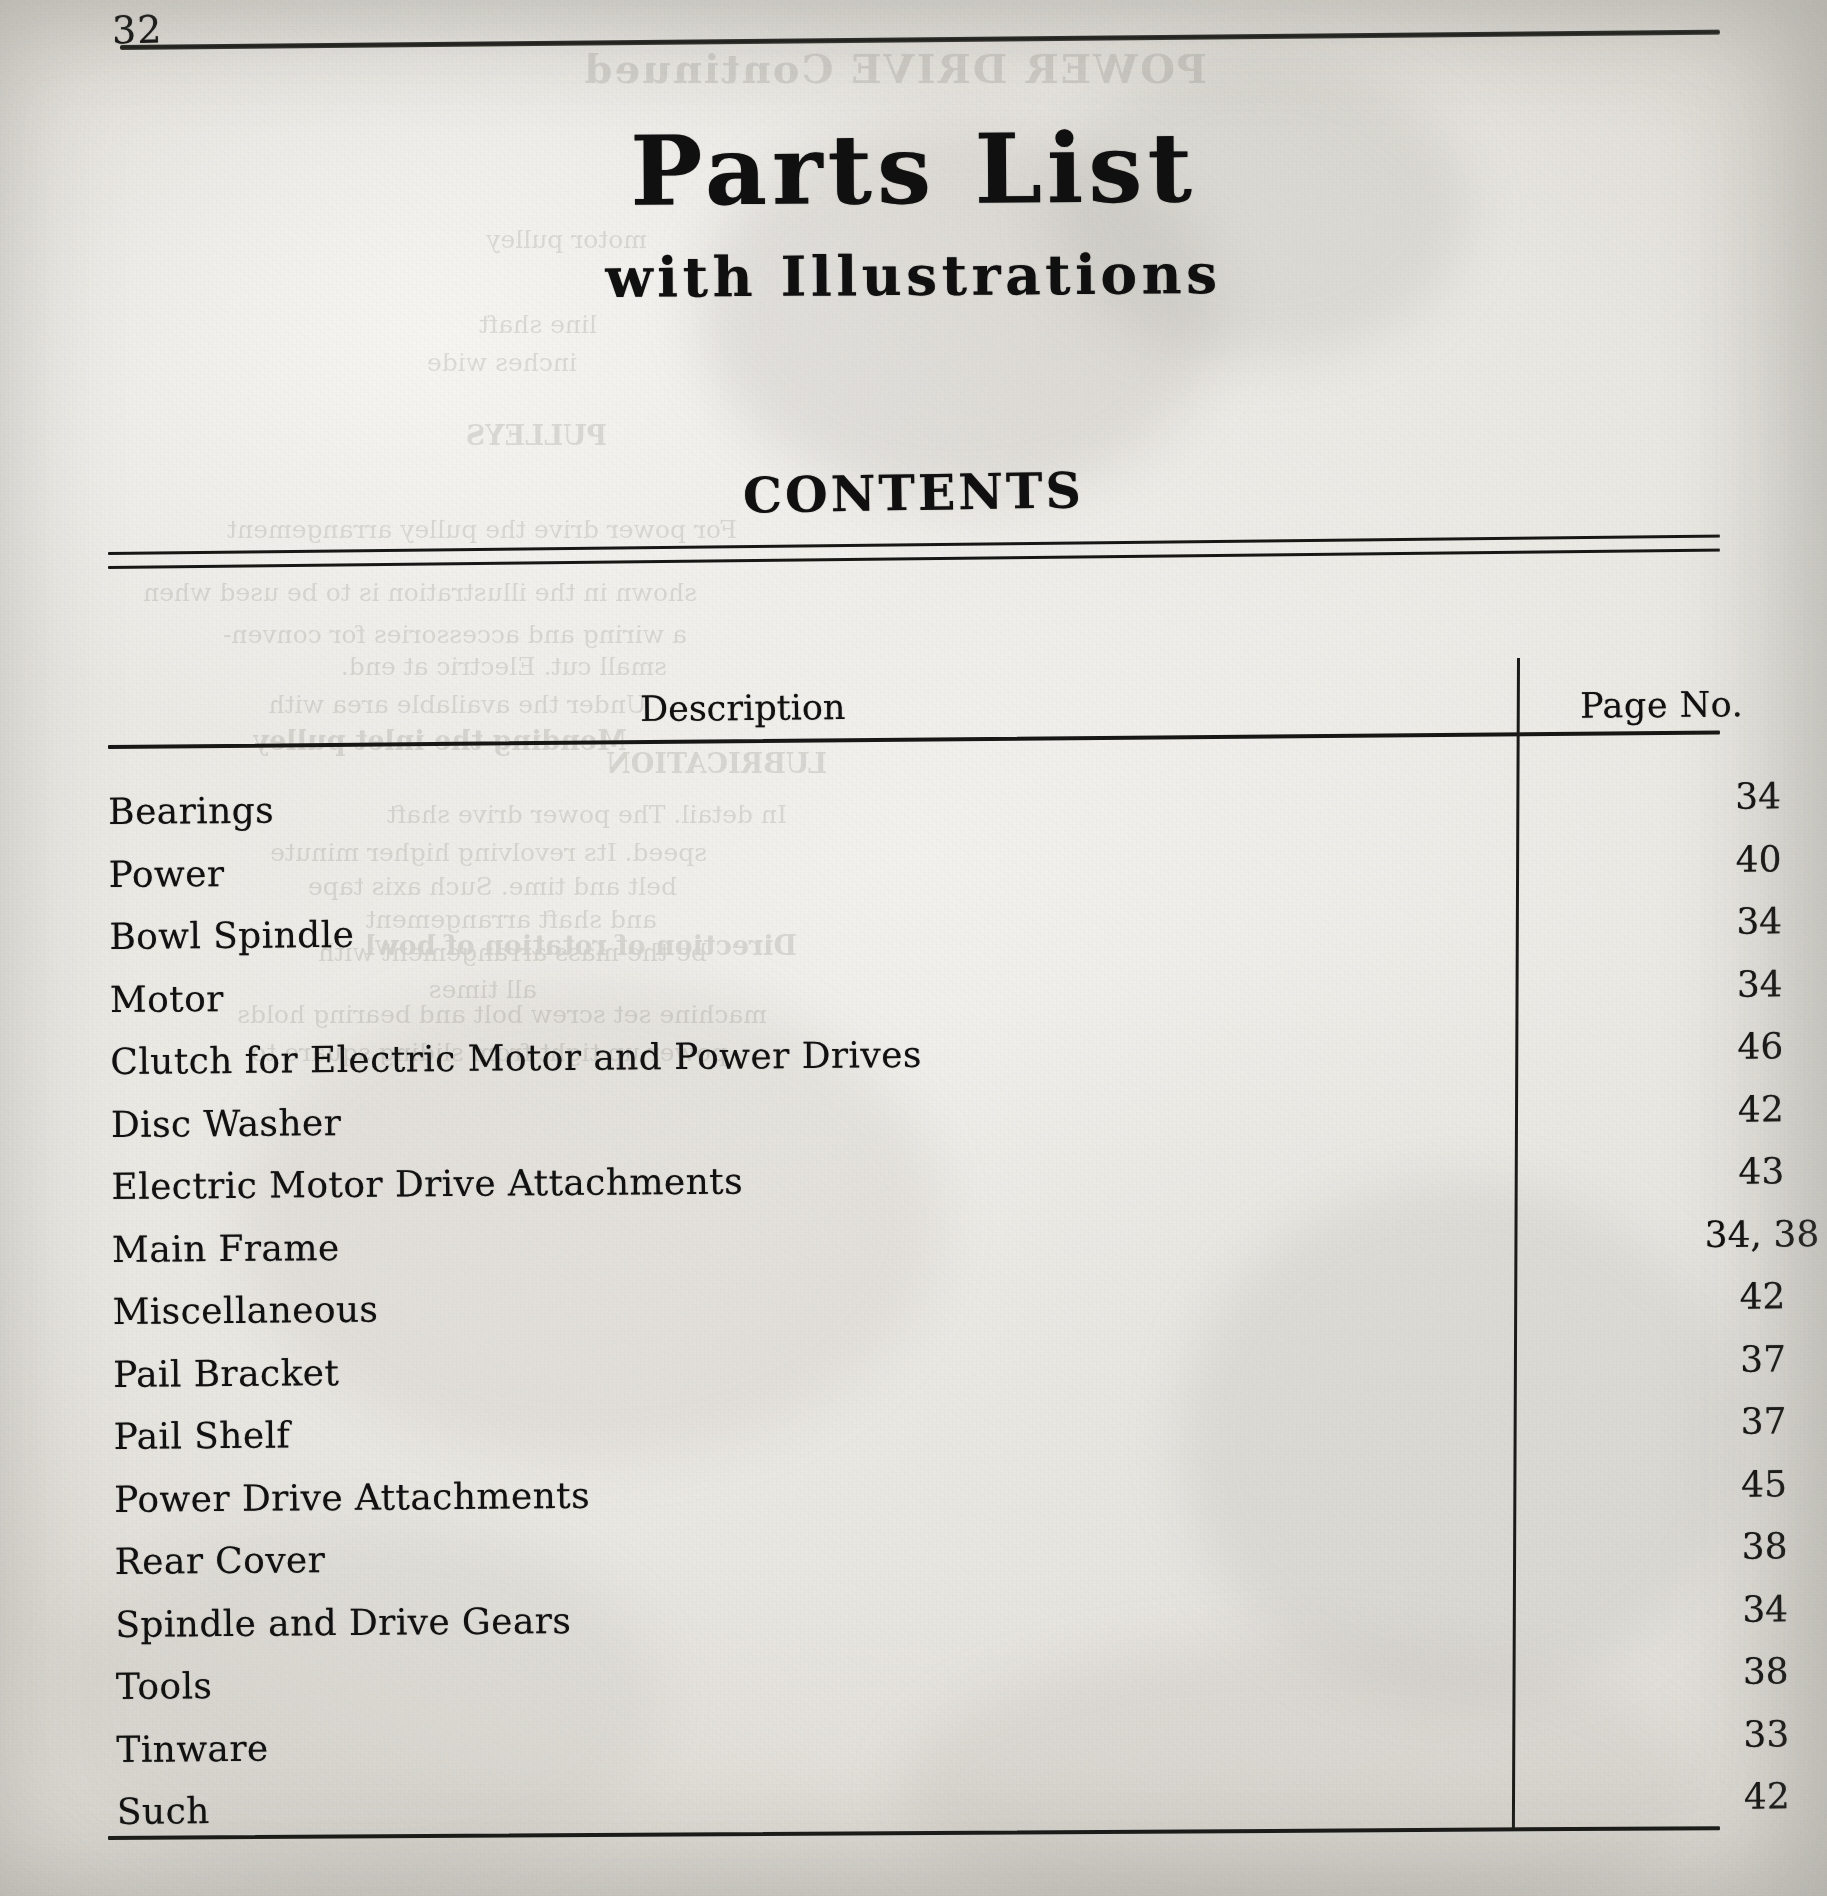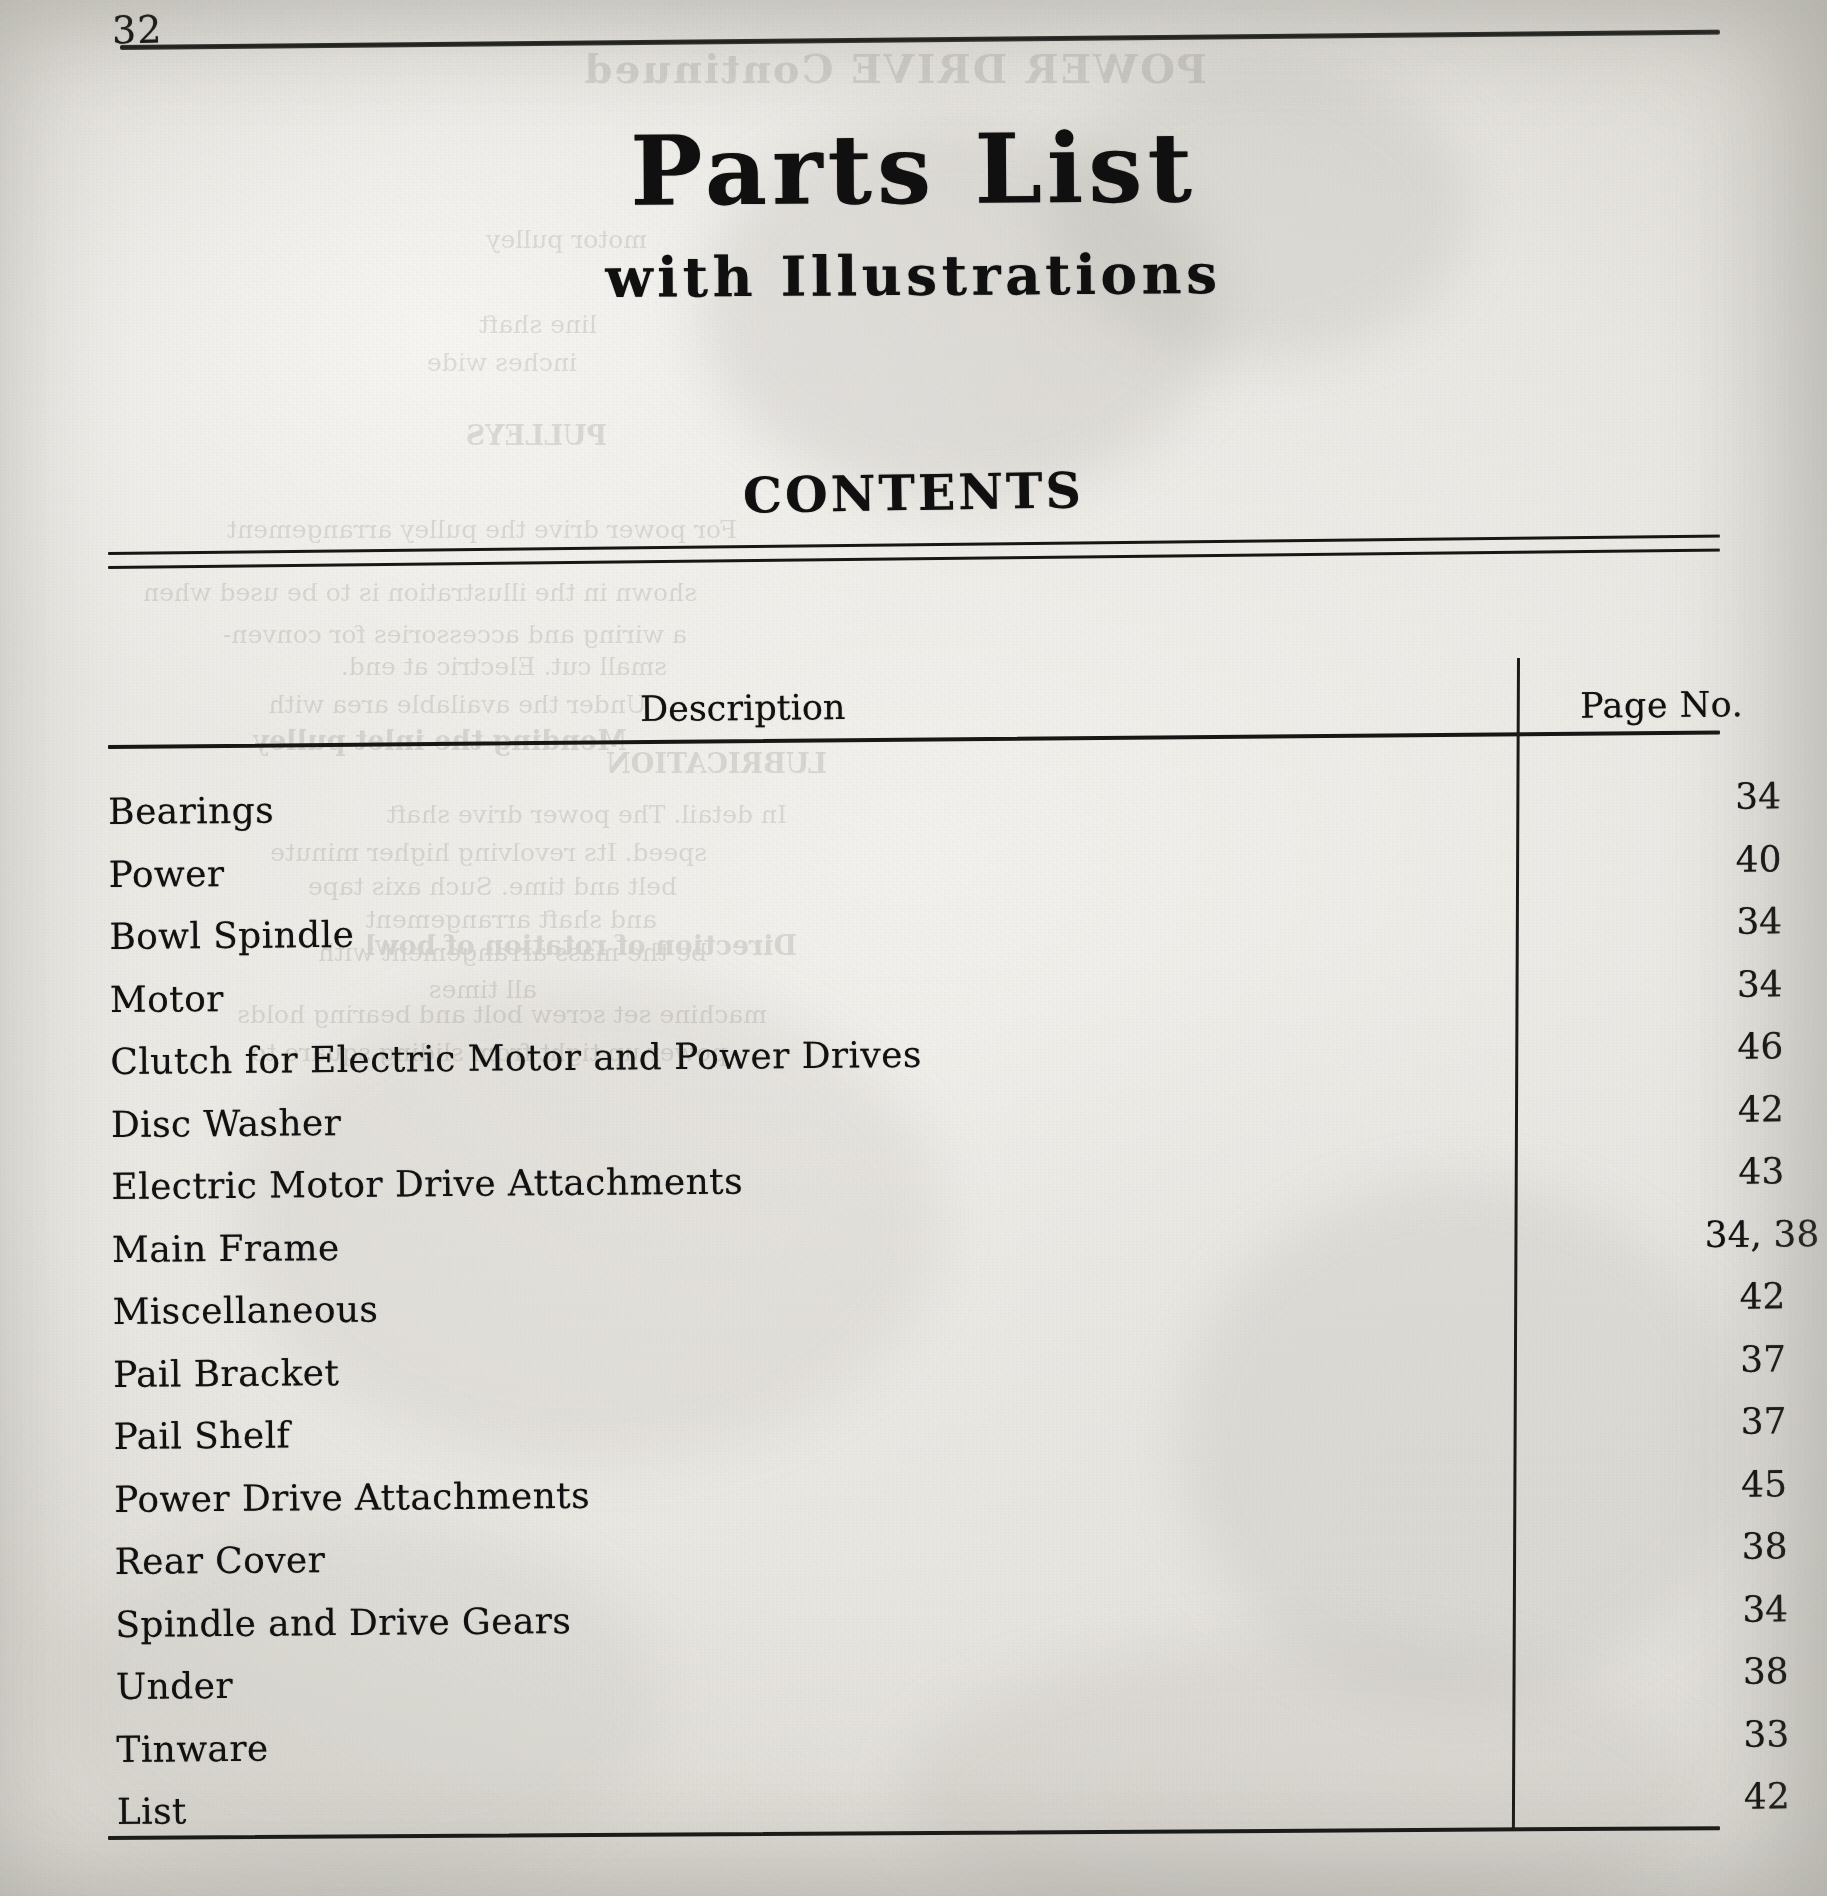--- a/index.html
+++ b/index.html
@@ -421,39 +421,39 @@
       <div class="row-desc">
         <span class="desc-text">Spindle and Drive Gears</span>
         <span class="leader"></span>
       </div>
       <div class="leader-fill"></div>
       <div class="row-page">34</div>
     </div>
 
     <div class="row">
       <div class="row-desc">
-        <span class="desc-text">Under</span>
+        <span class="desc-text">Tools</span>
         <span class="leader"></span>
       </div>
       <div class="leader-fill"></div>
       <div class="row-page">38</div>
     </div>
 
     <div class="row">
       <div class="row-desc">
         <span class="desc-text">Tinware</span>
         <span class="leader"></span>
       </div>
       <div class="leader-fill"></div>
       <div class="row-page">33</div>
     </div>
 
     <div class="row">
       <div class="row-desc">
-        <span class="desc-text">List</span>
+        <span class="desc-text">Such</span>
         <span class="leader"></span>
       </div>
       <div class="leader-fill"></div>
       <div class="row-page">42</div>
     </div>
 
   </div>
 
   <div class="edge-shade"></div>
 

